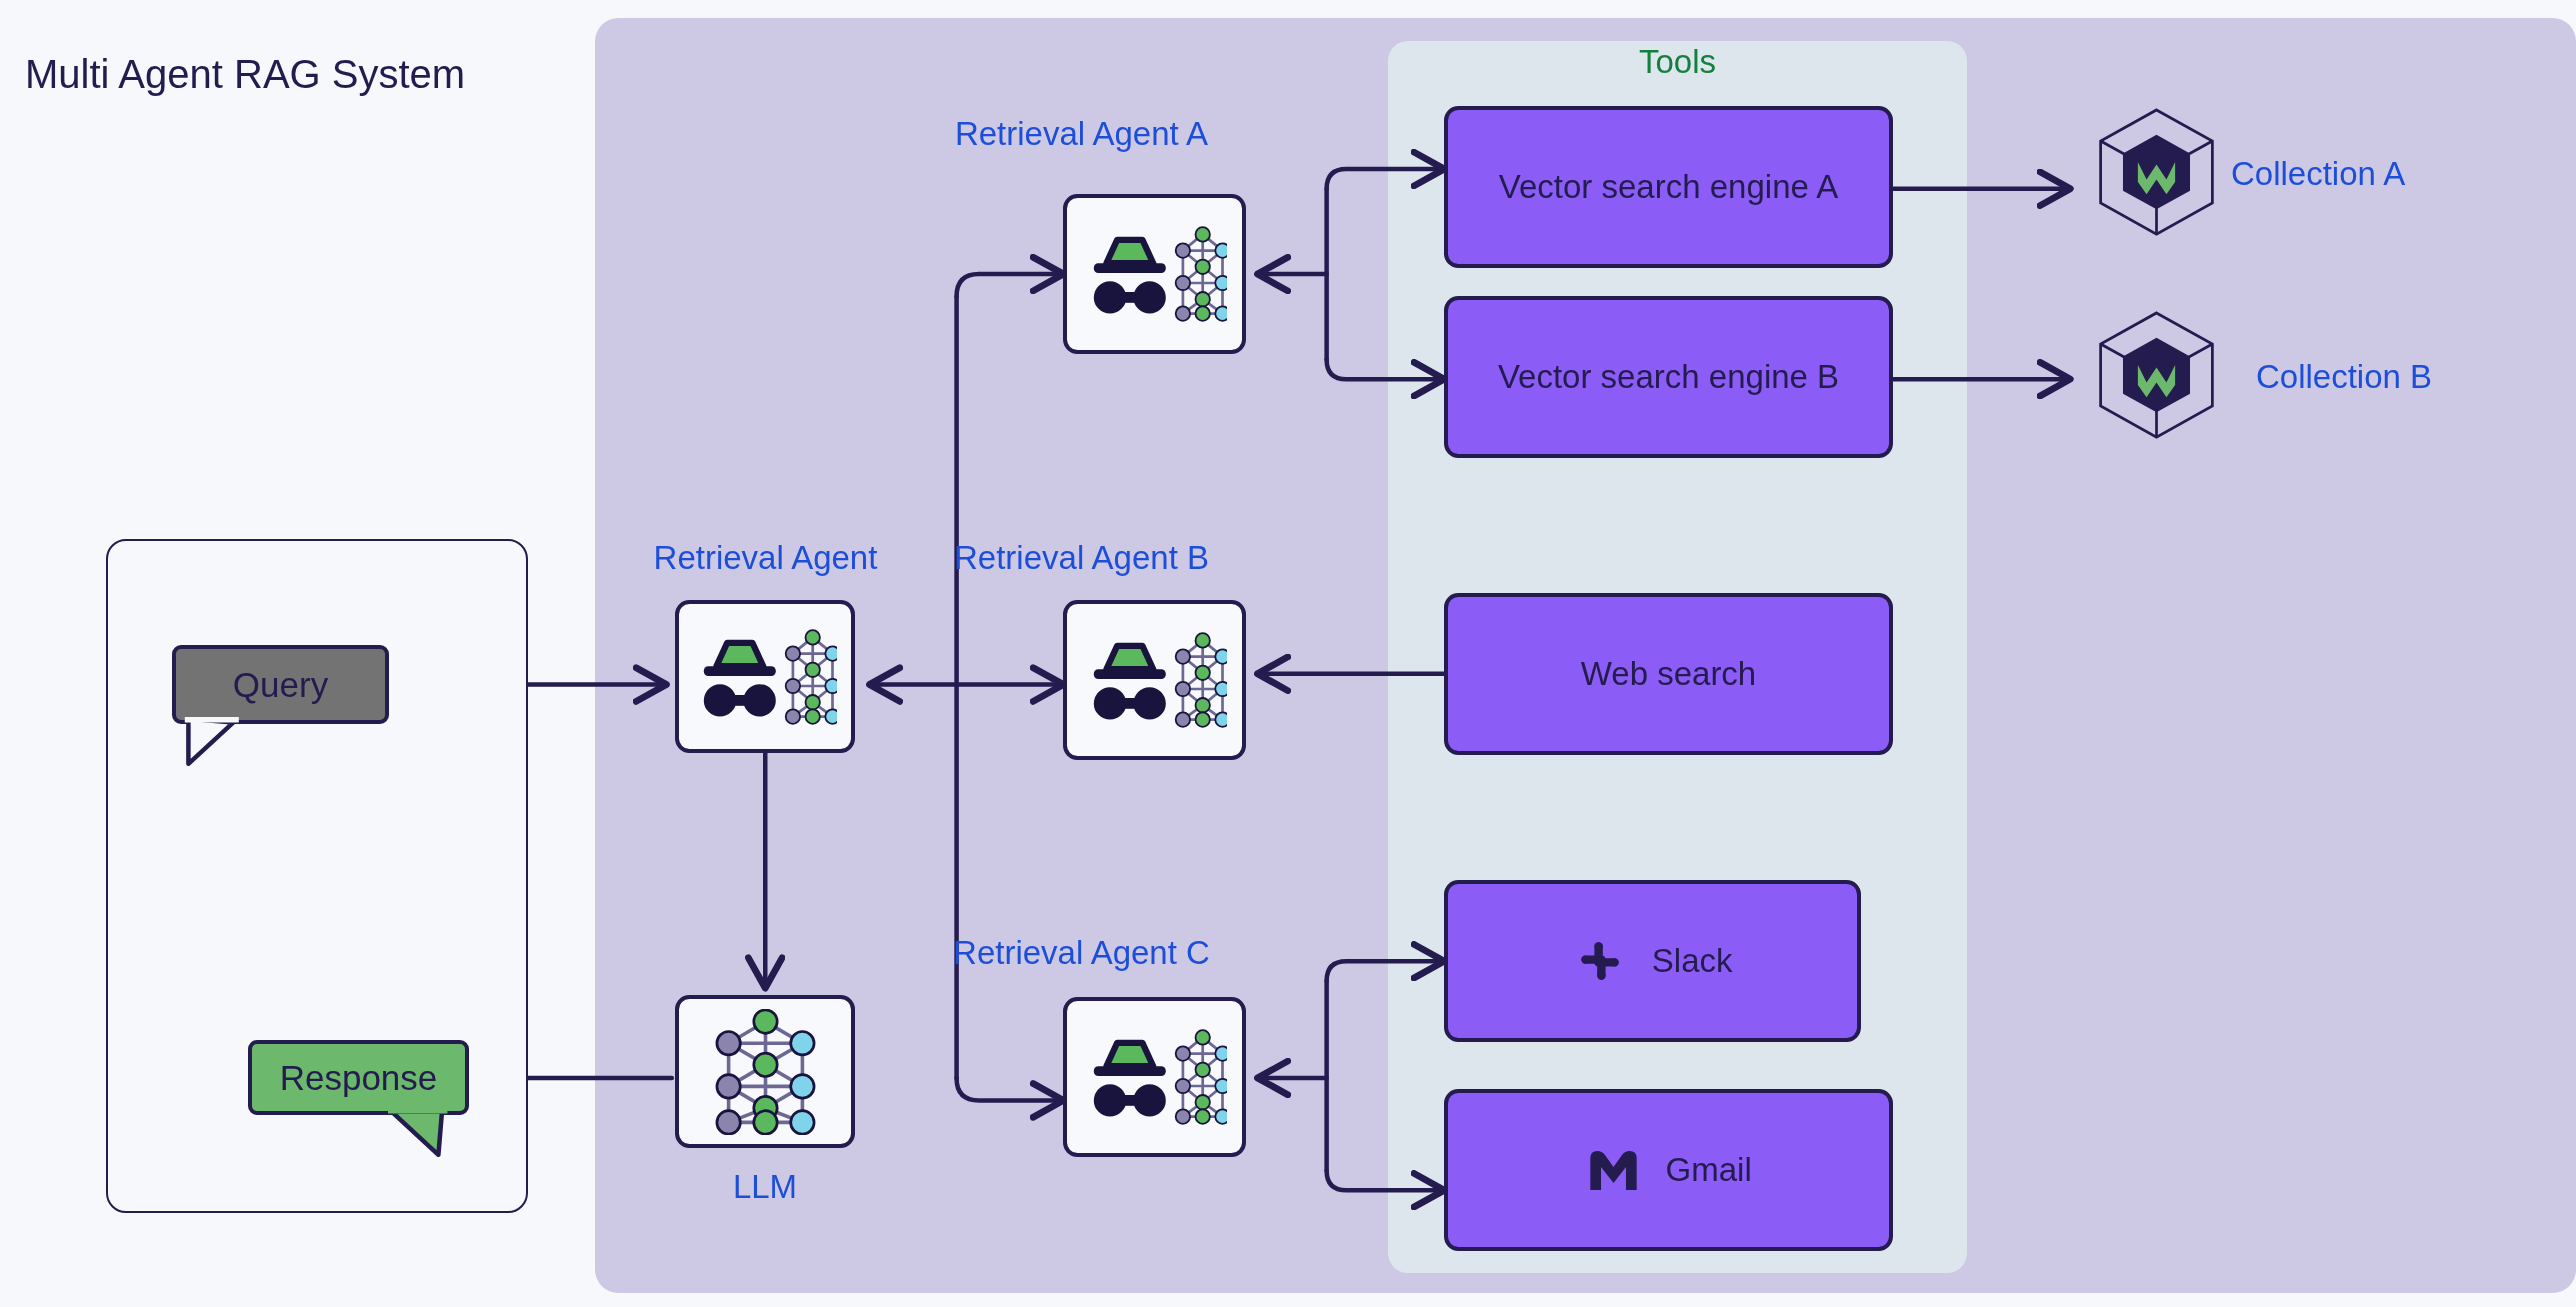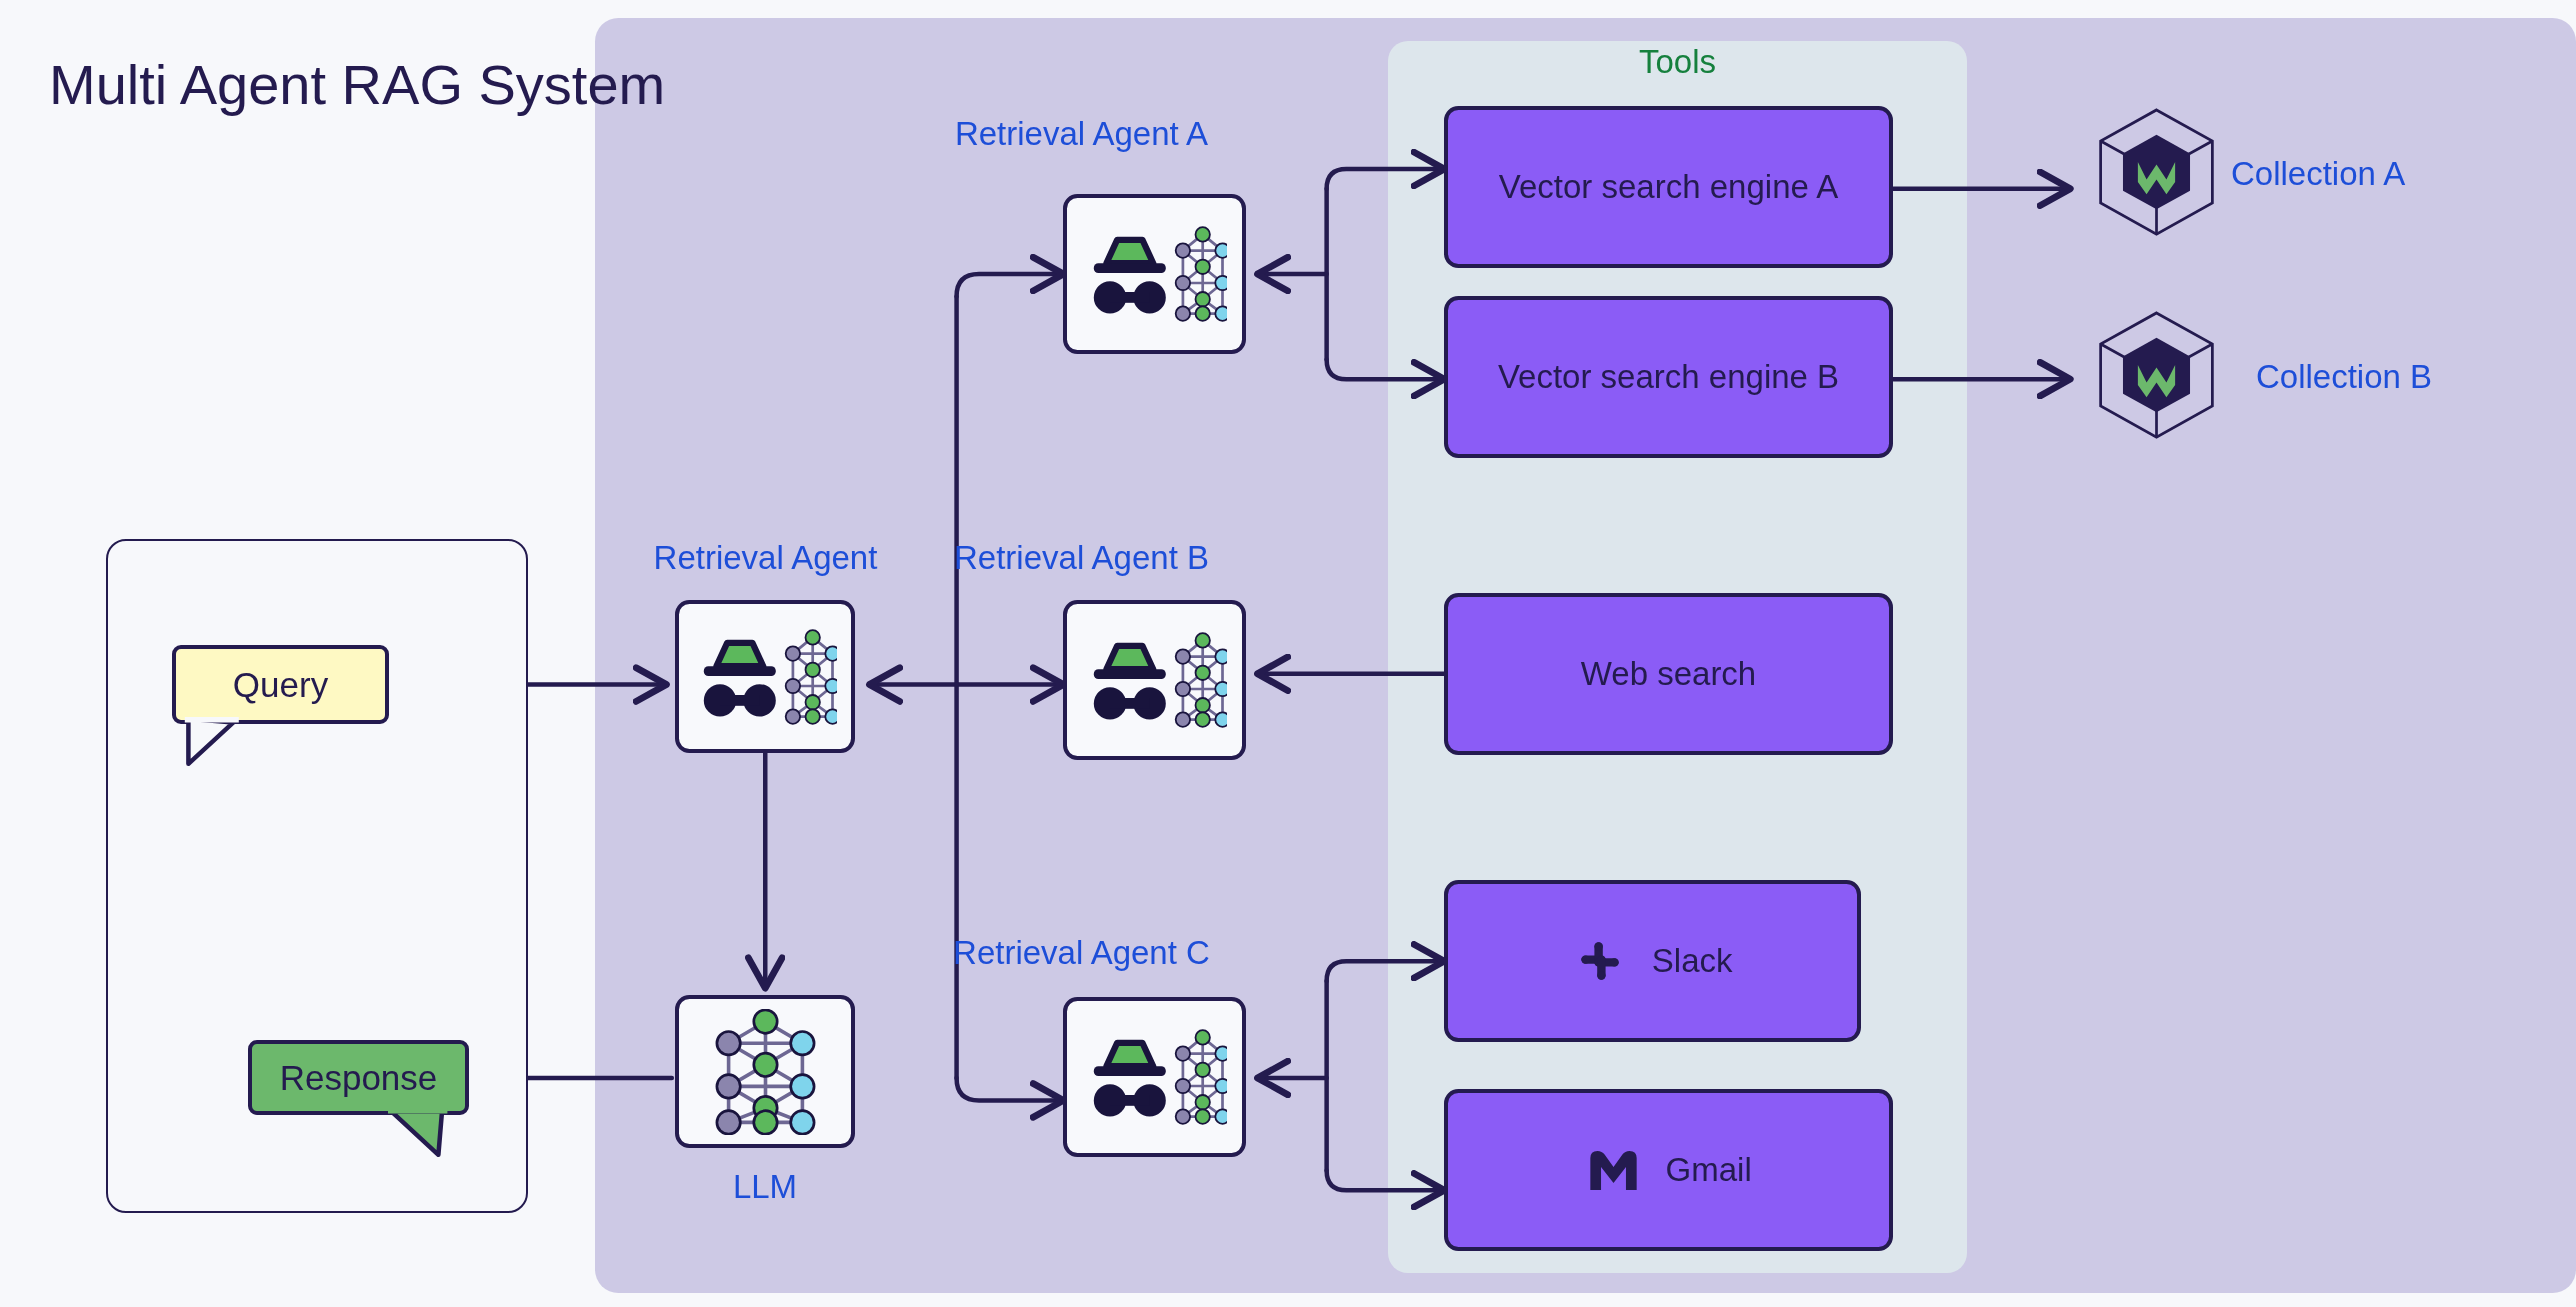--- a/index.html
+++ b/index.html
@@ -41,34 +41,34 @@
     gap:23.4px;
     color:#241b4f;font-size:33px;
   }
 
   
   .caption{
     color:#1d4ed8;font-size:33px;white-space:nowrap;
     text-align:center;
   }
   #page-title{
-    left:49px;top:52px;color:#241b4f;font-size:56px;white-space:nowrap;
+    left:25px;top:52px;color:#241b4f;font-size:40px;white-space:nowrap;
   }
   #tools-title{
     left:1388px;top:43px;width:579px;text-align:center;
     color:#15803d;font-size:33px;
   }
 
   
   .bubble{
     box-sizing:border-box;border:4.5px solid #241b4f;border-radius:9px;
     display:flex;align-items:center;justify-content:center;
     color:#241b4f;font-size:35px;white-space:nowrap;
   }
-  .bubble.light{background:#fef9c3;}
+  .bubble.light{background:#737373;}
   .bubble.green{background:#6cb86c;}
 
   
   #wires{position:absolute;left:0;top:0;width:2576px;height:1308px;
          pointer-events:none;}
 </style>
 </head>
 <body>
 
 <div id="stage">

